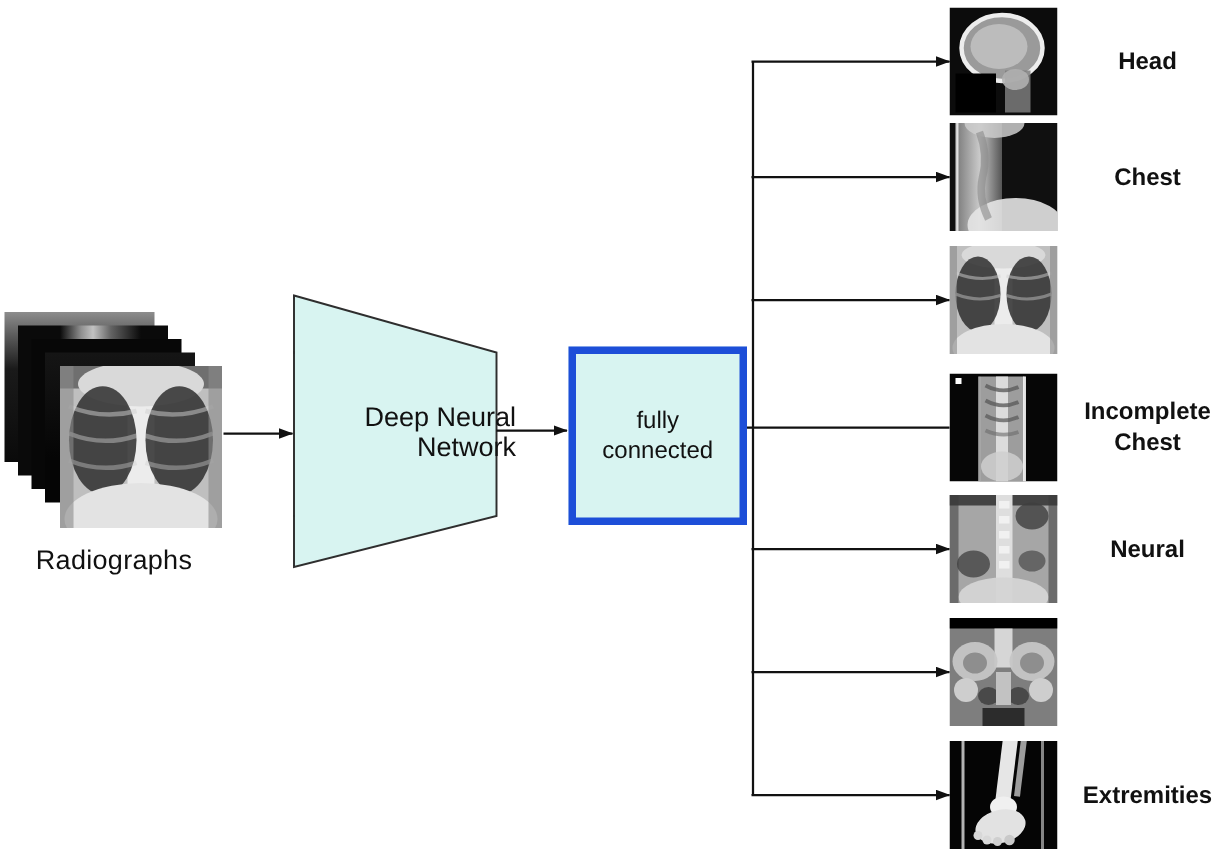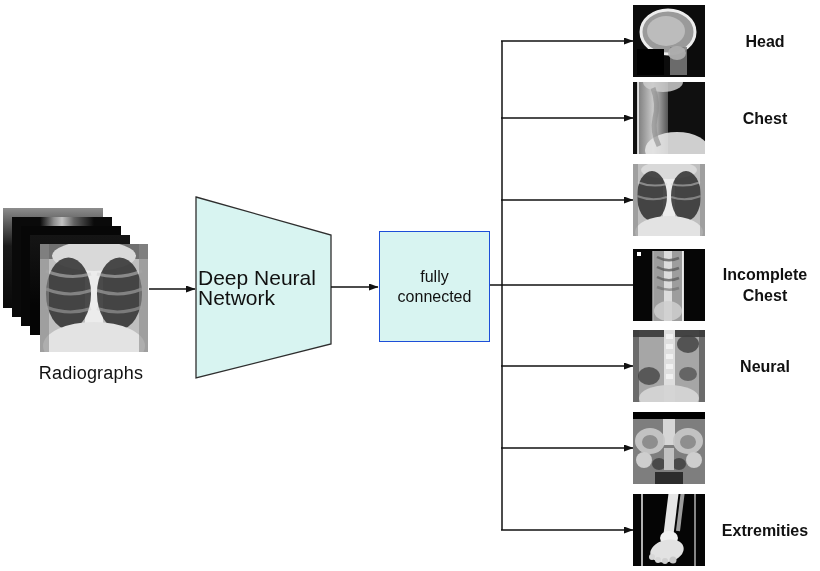--- a/index.html
+++ b/index.html
@@ -13,32 +13,32 @@
   
   .stack-layer{position:absolute;width:100px;height:100px;}
   .layer-0{background:linear-gradient(180deg,#8d8d8d 0,#5a5a5a 16%,#1a1a1a 38%,#0a0a0a 100%);}
   .layer-1{background:linear-gradient(90deg,#0a0a0a 0 28%,#8f8f8f 42%,#c2c2c2 50%,#636363 62%,#0a0a0a 82%);}
   .layer-2{background:#070707;}
   .layer-3{background:linear-gradient(180deg,#151515,#050505 70%);}
   .front-image{position:absolute;width:108px;height:108px;}
 
   .stack-caption{
     position:absolute;left:0;top:363px;width:152px;text-align:center;
-    font-size:18px;letter-spacing:.2px;padding-left:15px;
+    font-size:18px;letter-spacing:.2px;
   }
 
   
   .dnn-label{
     position:absolute;left:198px;top:255px;width:146px;height:66px;
-    display:flex;align-items:center;justify-content:center;text-align:left;
-    font-size:21px;line-height:20px;
+    display:flex;align-items:center;justify-content:center;text-align:right;
+    font-size:18px;line-height:20px;
   }
   .fc-box{
     position:absolute;left:379px;top:231px;width:109px;height:109px;
-    background:#d8f4f1;border:1px solid #1d4ed8;
+    background:#d8f4f1;border:5px solid #1d4ed8;
     display:flex;align-items:center;justify-content:center;text-align:center;
     font-size:16px;line-height:20px;
   }
   .fc-box .inner{width:86px;}
 
   
   .out-thumb{position:absolute;left:633px;width:72px;height:72px;}
   .out-label{
     position:absolute;left:712px;width:106px;height:72px;
     display:flex;align-items:center;justify-content:center;text-align:center;

